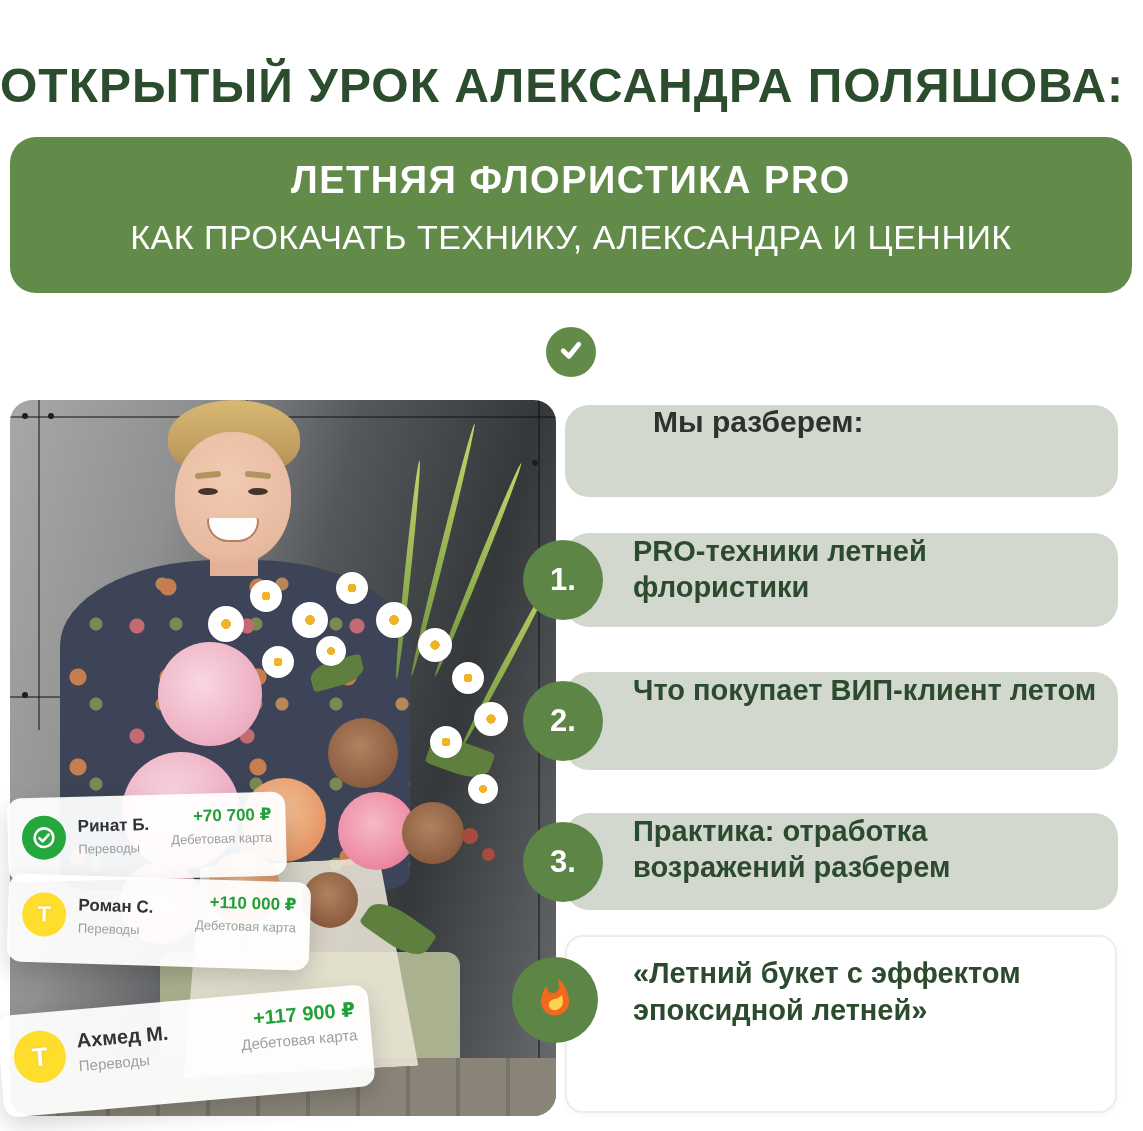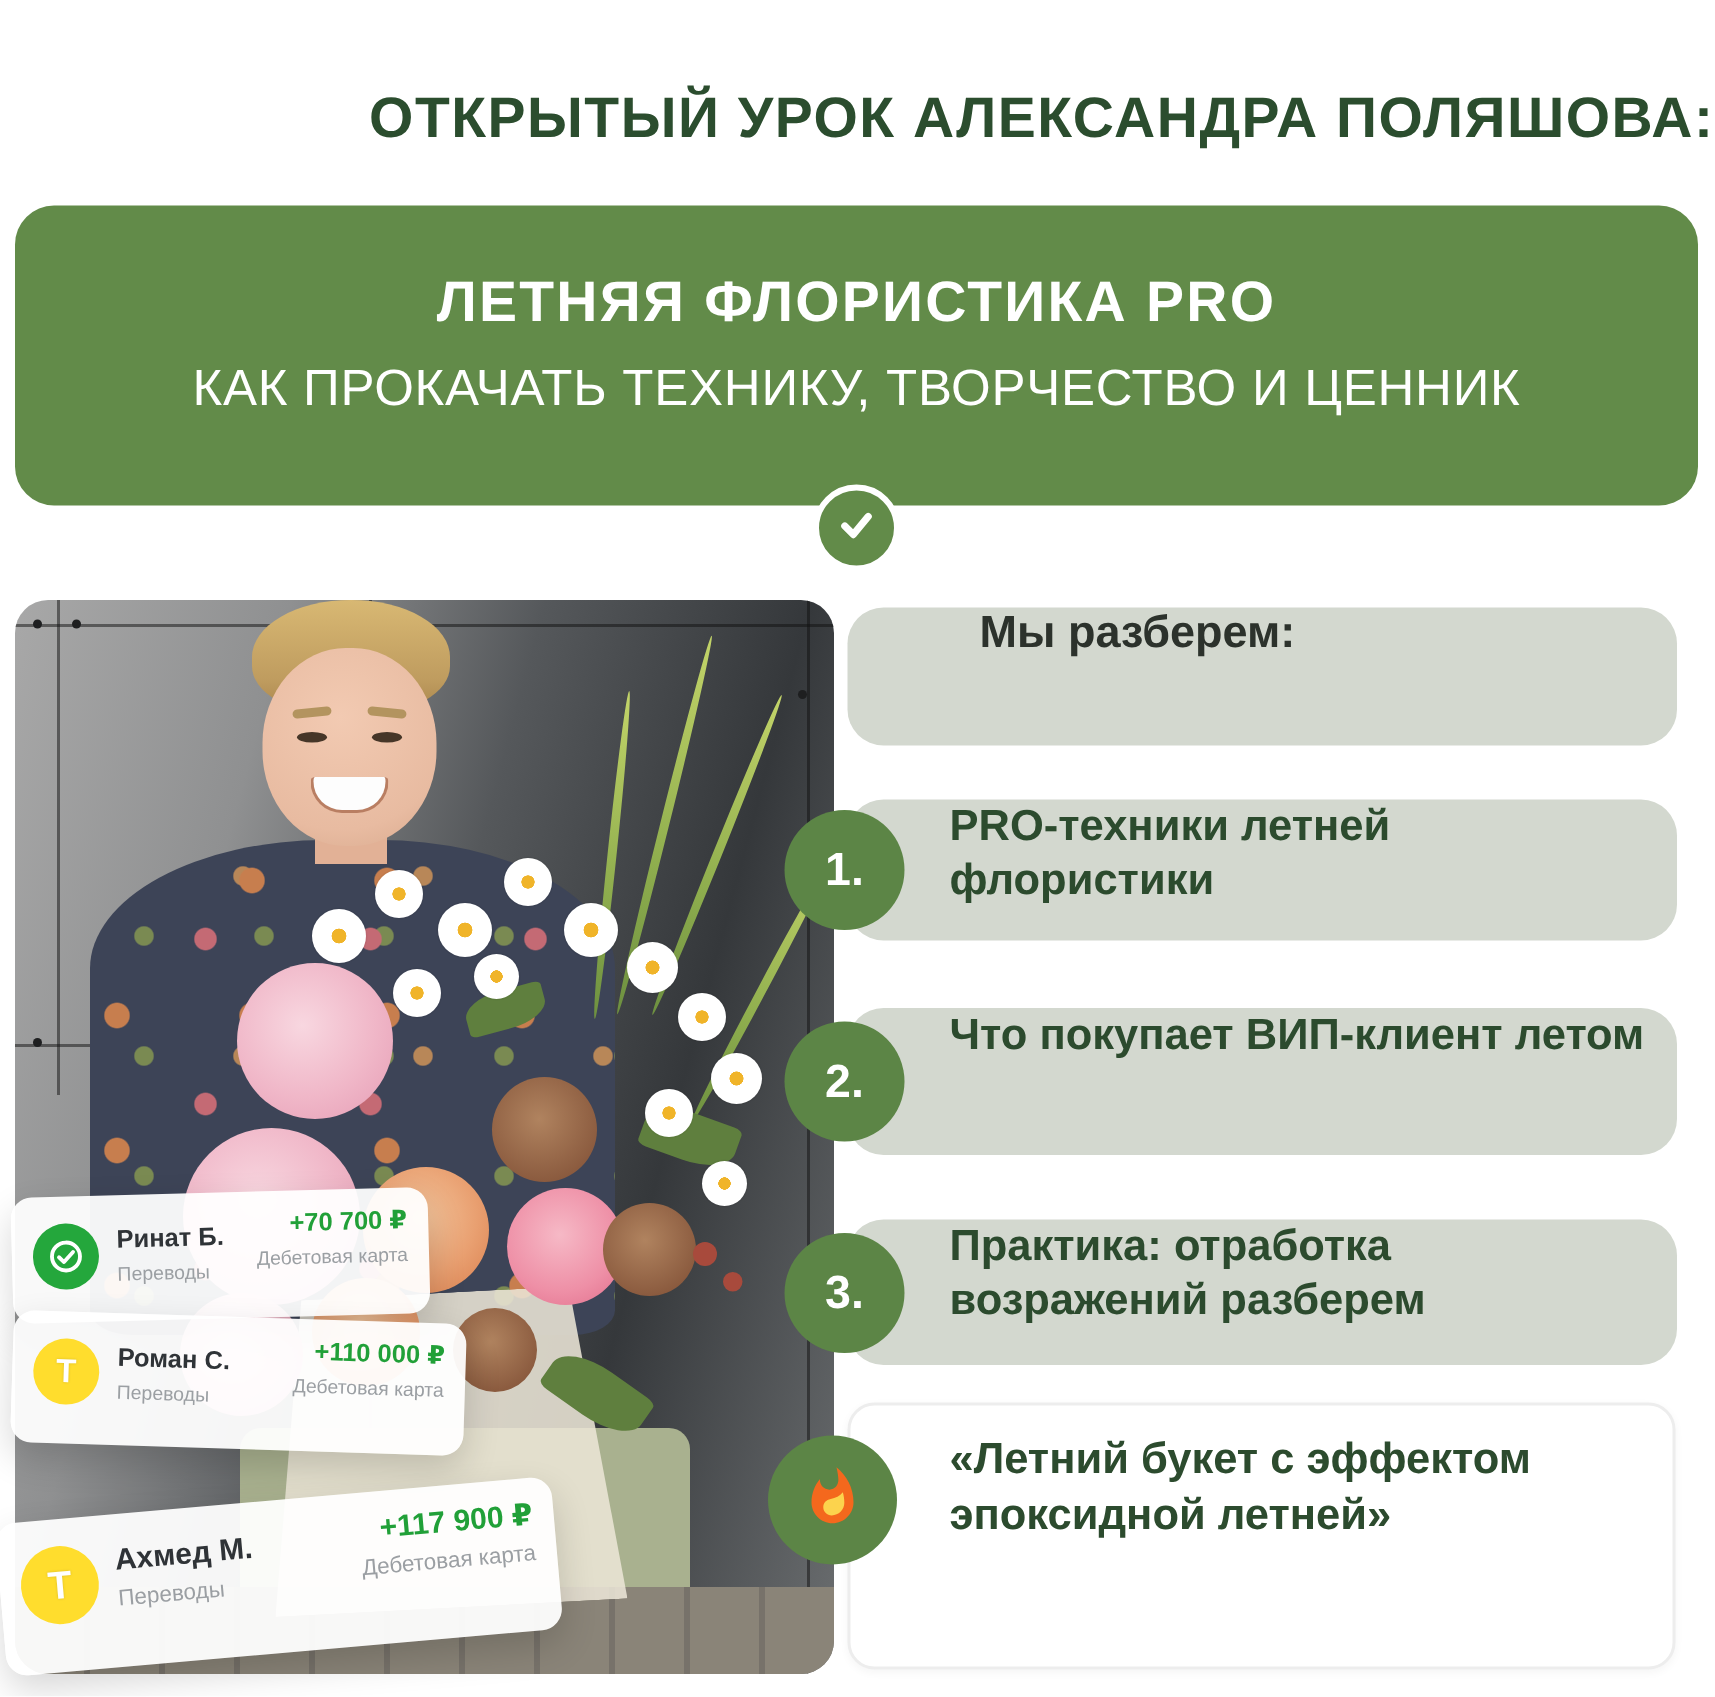--- a/index.html
+++ b/index.html
@@ -2,26 +2,26 @@
 <html><head>
 <meta charset="utf-8">
 <style>
   html,body{margin:0;padding:0;background:#ffffff;}
   .canvas{
     position:relative;width:1143px;height:1131px;background:#ffffff;overflow:hidden;
     font-family:"Liberation Sans","DejaVu Sans",sans-serif;
   }
   
   .page-title{
-    position:absolute;left:0;top:58px;width:100%;text-align:right;
-    font-size:38px;font-weight:800;letter-spacing:1px;color:#2b4d2e;
+    position:absolute;left:0;top:58px;width:100%;text-align:left;
+    font-size:48px;font-weight:800;letter-spacing:1px;color:#2b4d2e;
   }
   
   .hero{
-    position:absolute;left:10px;top:137px;width:1122px;height:200px;
+    position:absolute;left:10px;top:137px;width:1122px;height:156px;
     background:#628b49;border-radius:26px;
     display:flex;flex-direction:column;align-items:center;justify-content:center;
     gap:16px;padding-bottom:14px;box-sizing:border-box;
   }
   .hero-title{font-size:38px;font-weight:800;letter-spacing:1.5px;color:#ffffff;}
   .hero-subtitle{font-size:34px;font-weight:400;letter-spacing:.5px;color:#ffffff;}
   .hero-badge{
     position:absolute;left:542px;top:323px;width:58px;height:58px;border-radius:50%;
     background:#628b49;border:4px solid #ffffff;box-sizing:border-box;
     display:flex;align-items:center;justify-content:center;z-index:5;
@@ -130,21 +130,21 @@
 </style>
 </head>
 <body>
 
 <div class="canvas">
 
   <div class="page-title">ОТКРЫТЫЙ УРОК АЛЕКСАНДРА ПОЛЯШОВА:</div>
 
   <div class="hero">
     <div class="hero-title">ЛЕТНЯЯ ФЛОРИСТИКА PRO</div>
-    <div class="hero-subtitle">КАК ПРОКАЧАТЬ ТЕХНИКУ, ТВОРЧЕСТВО И ЦЕННИК</div>
+    <div class="hero-subtitle">КАК ПРОКАЧАТЬ ТЕХНИКУ, АЛЕКСАНДРА И ЦЕННИК</div>
   </div>
   <div class="hero-badge">
     <span>
       <svg width="34" height="34" viewBox="0 0 24 24">
           <path d="M6.5 12.5l4 4 7-8.5" fill="none" stroke="#ffffff" stroke-width="3.4" stroke-linecap="round" stroke-linejoin="round"></path>
         </svg>
     </span>
   </div>
 
   <div class="photo">

